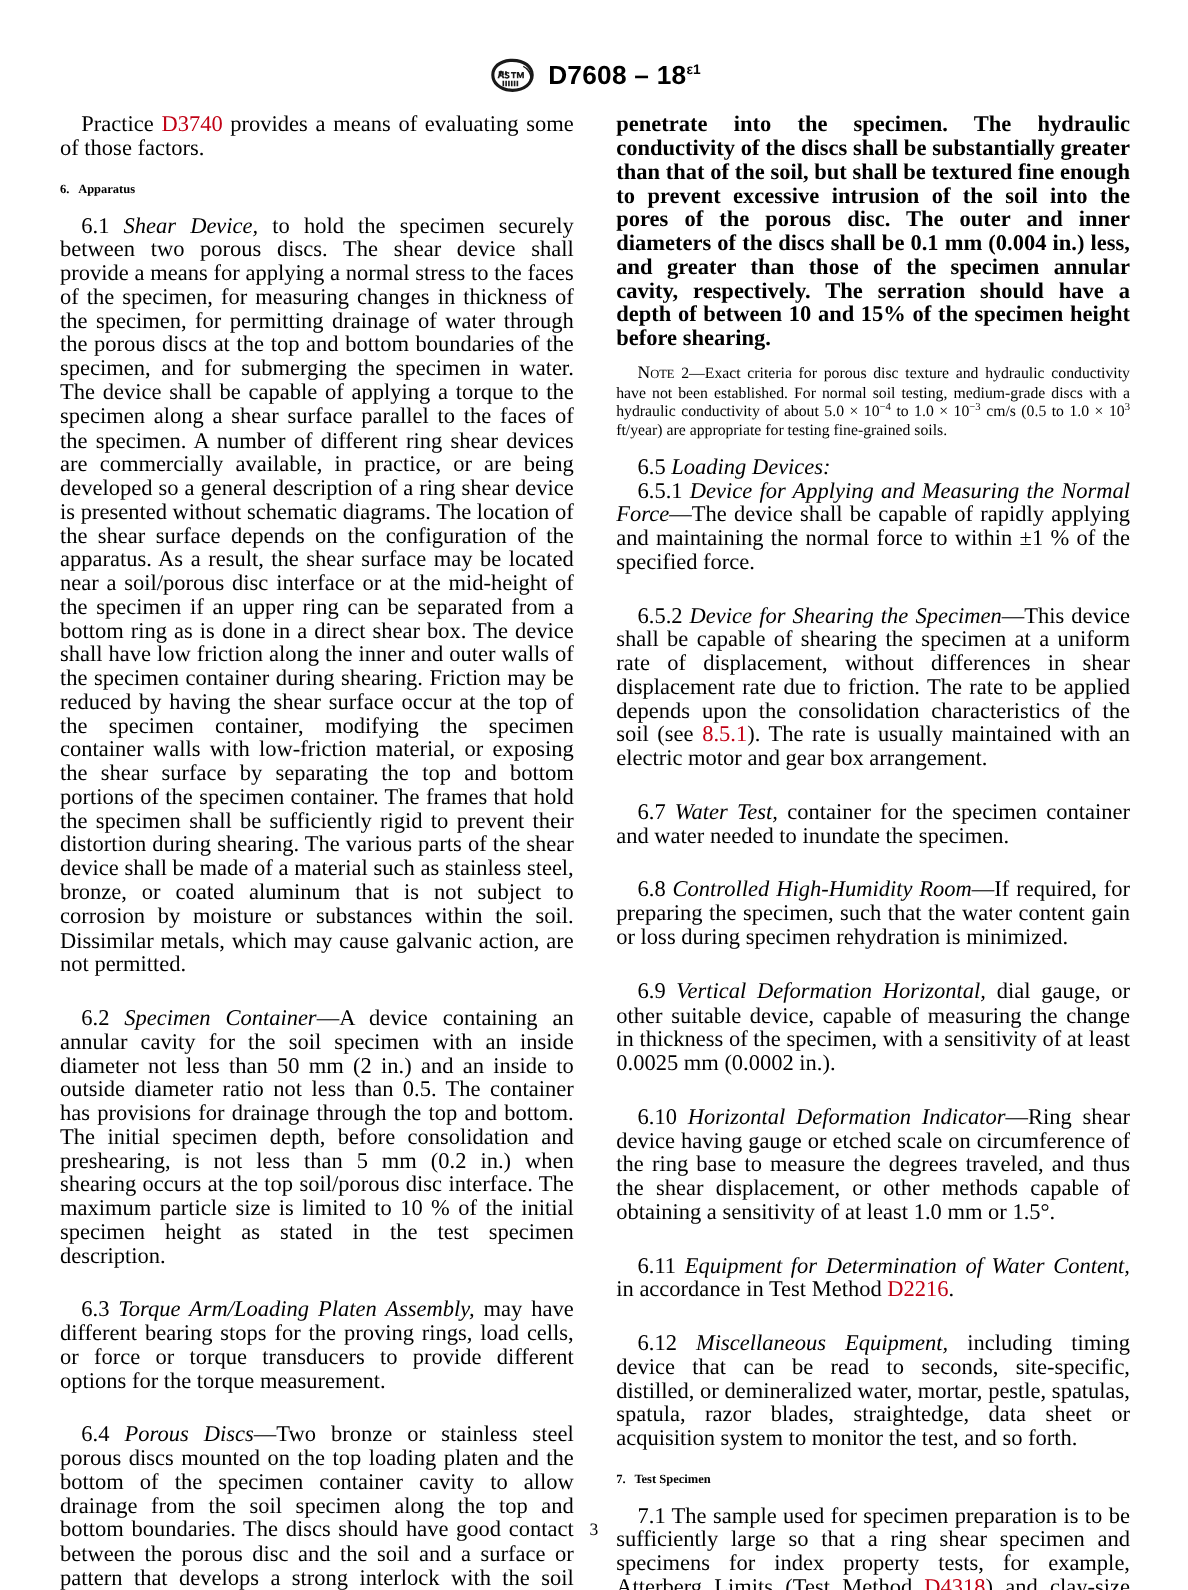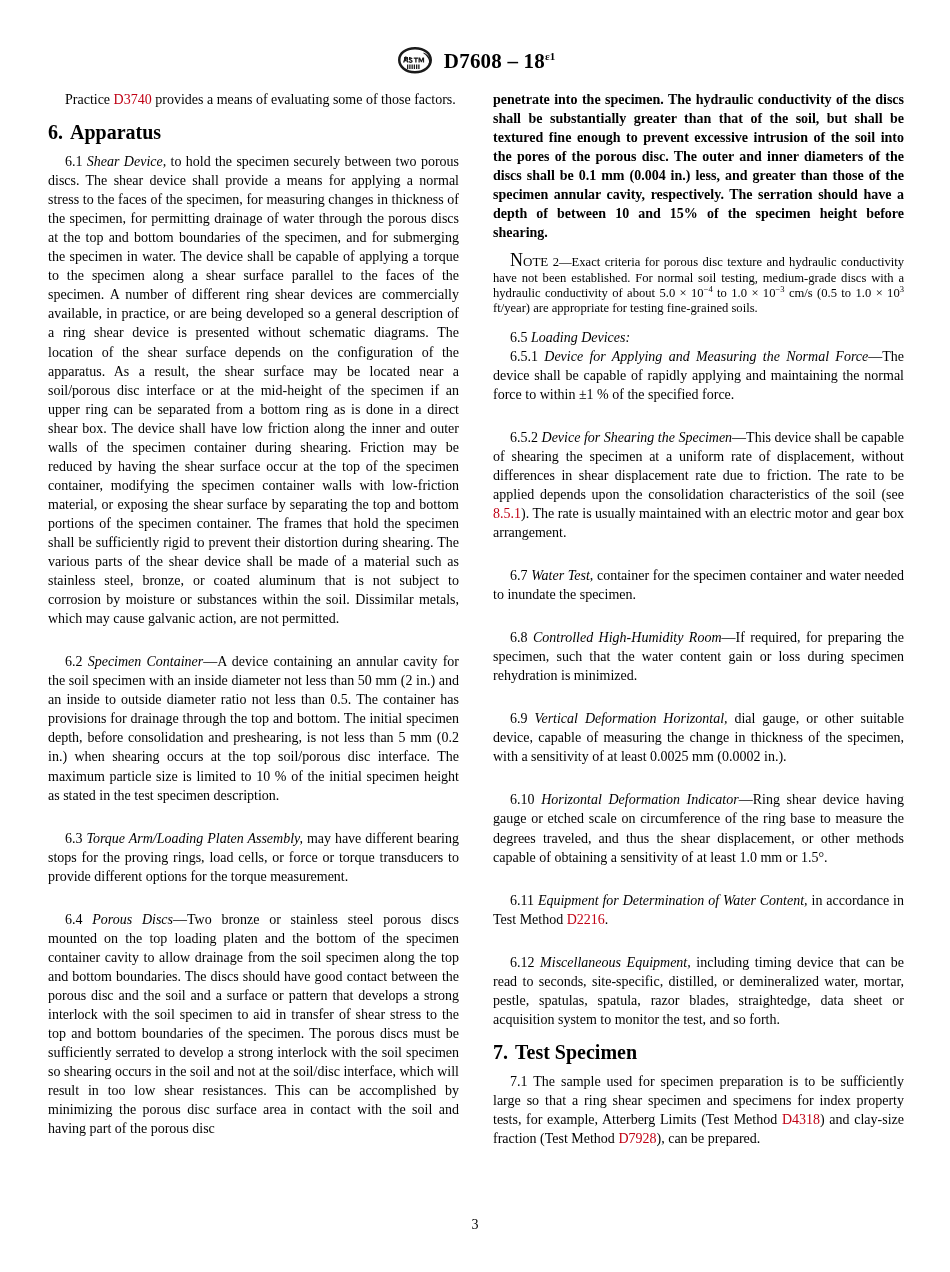--- a/index.html
+++ b/index.html
@@ -33,21 +33,21 @@
     align-items: center;
     justify-content: center;
     gap: 9px;
   }
   .astm-logo {
     width: 40px;
     height: 30px;
     display: block;
   }
   .runhead-title {
-    font-family: Liberation Serif, serif;
+    font-family: Liberation Sans, sans-serif;
     font-weight: bold;
     font-size: 21px;
     letter-spacing: 0.2px;
     white-space: nowrap;
   }
   .runhead-title .eps {
     font-size: 11px;
     vertical-align: super;
     letter-spacing: 0;
   }
@@ -60,42 +60,42 @@
     width: 856px;
     display: flex;
     gap: 34px;
   }
   .col {
     width: 411px;
   }
 
   p {
     margin: 0;
-    font-size: 14px;
+    font-size: 18px;
     line-height: 19.05px;
     text-align: justify;
     text-justify: inter-word;
     hyphens: manual;
   }
   p.body {
     text-indent: 17px;
   }
   p.flush {
     text-indent: 0;
     font-weight: bold;
   }
   p.gap {
     margin-top: 24px;
   }
 
   h2.section {
     margin: 0;
     margin-top: 14px;
     margin-bottom: 10px;
-    font-size: 20px;
+    font-size: 10px;
     line-height: 19px;
     font-weight: bold;
     text-align: left;
   }
   h2.section .num {
     margin-right: 7px;
   }
 
   i, .ital {
   }
@@ -113,21 +113,21 @@
     margin: 0;
     margin-top: 11px;
     margin-bottom: 11px;
     font-size: 12.6px;
     line-height: 15.3px;
     text-align: justify;
     text-indent: 17px;
   }
   .note .notelabel {
     font-variant: small-caps;
-    font-size: 18px;
+    font-size: 14px;
   }
 
   
   .folio {
     position: absolute;
     left: 0;
     top: 1216px;
     width: 950px;
     text-align: center;
     font-size: 14px;

